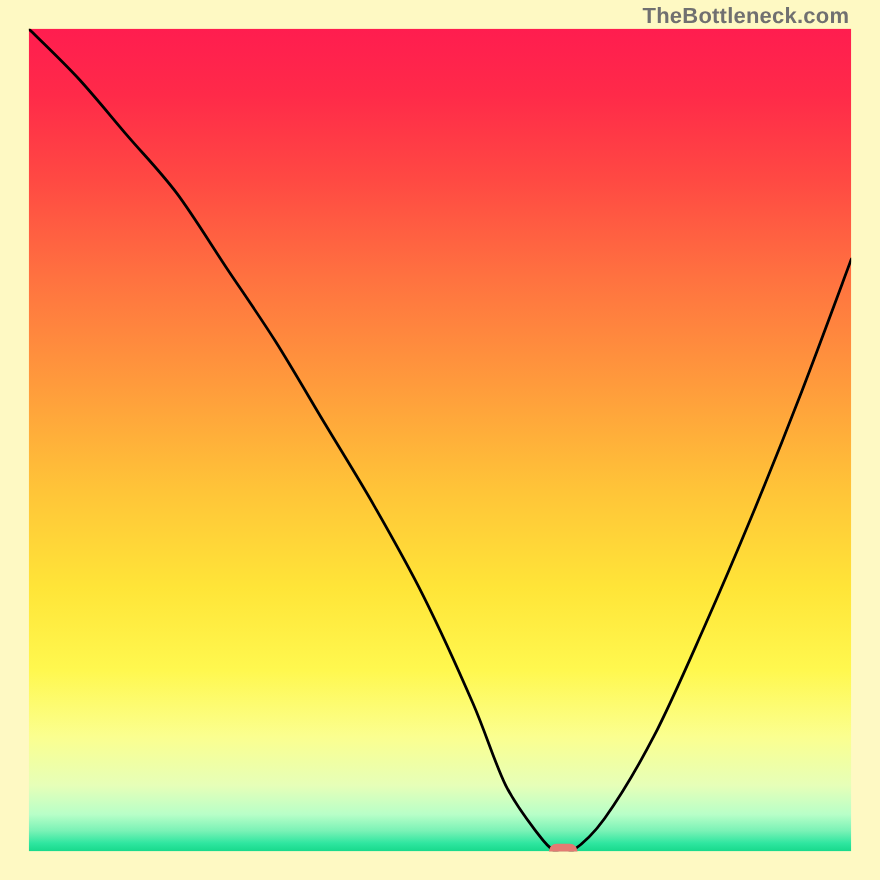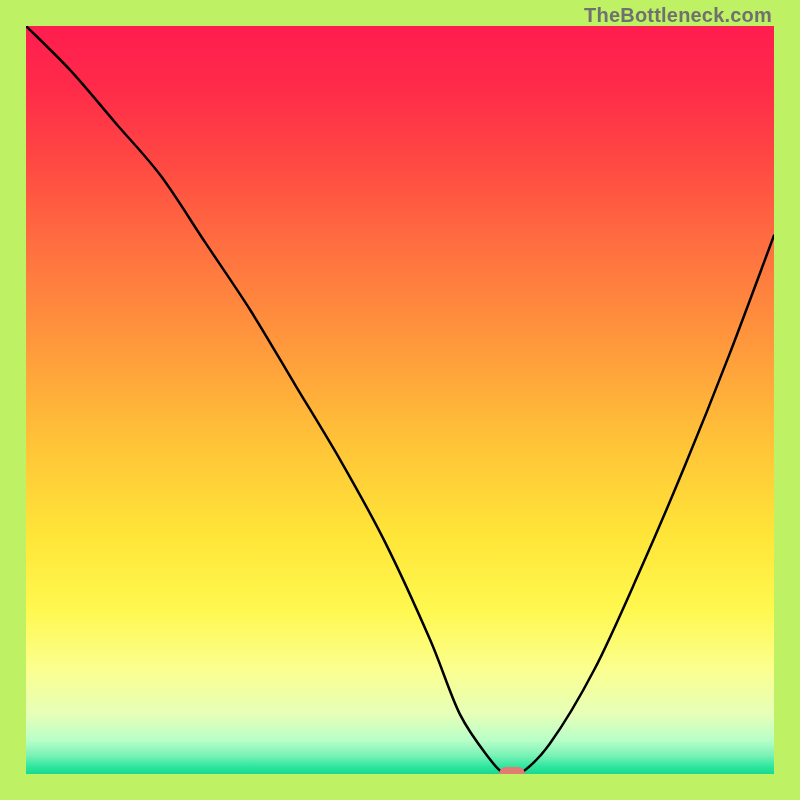--- a/index.html
+++ b/index.html
@@ -7,21 +7,21 @@
     padding: 0;
     width: 800px;
     height: 800px;
     background: #000;
     overflow: hidden;
   }
   .frame {
     position: relative;
     width: 800px;
     height: 800px;
-    background: #bef264;
+    background: #fef9c3;
   }
   .plot-area {
     position: absolute;
     left: 26px;
     top: 26px;
     width: 748px;
     height: 748px;
     overflow: hidden;
   }
   .gradient-bg {

